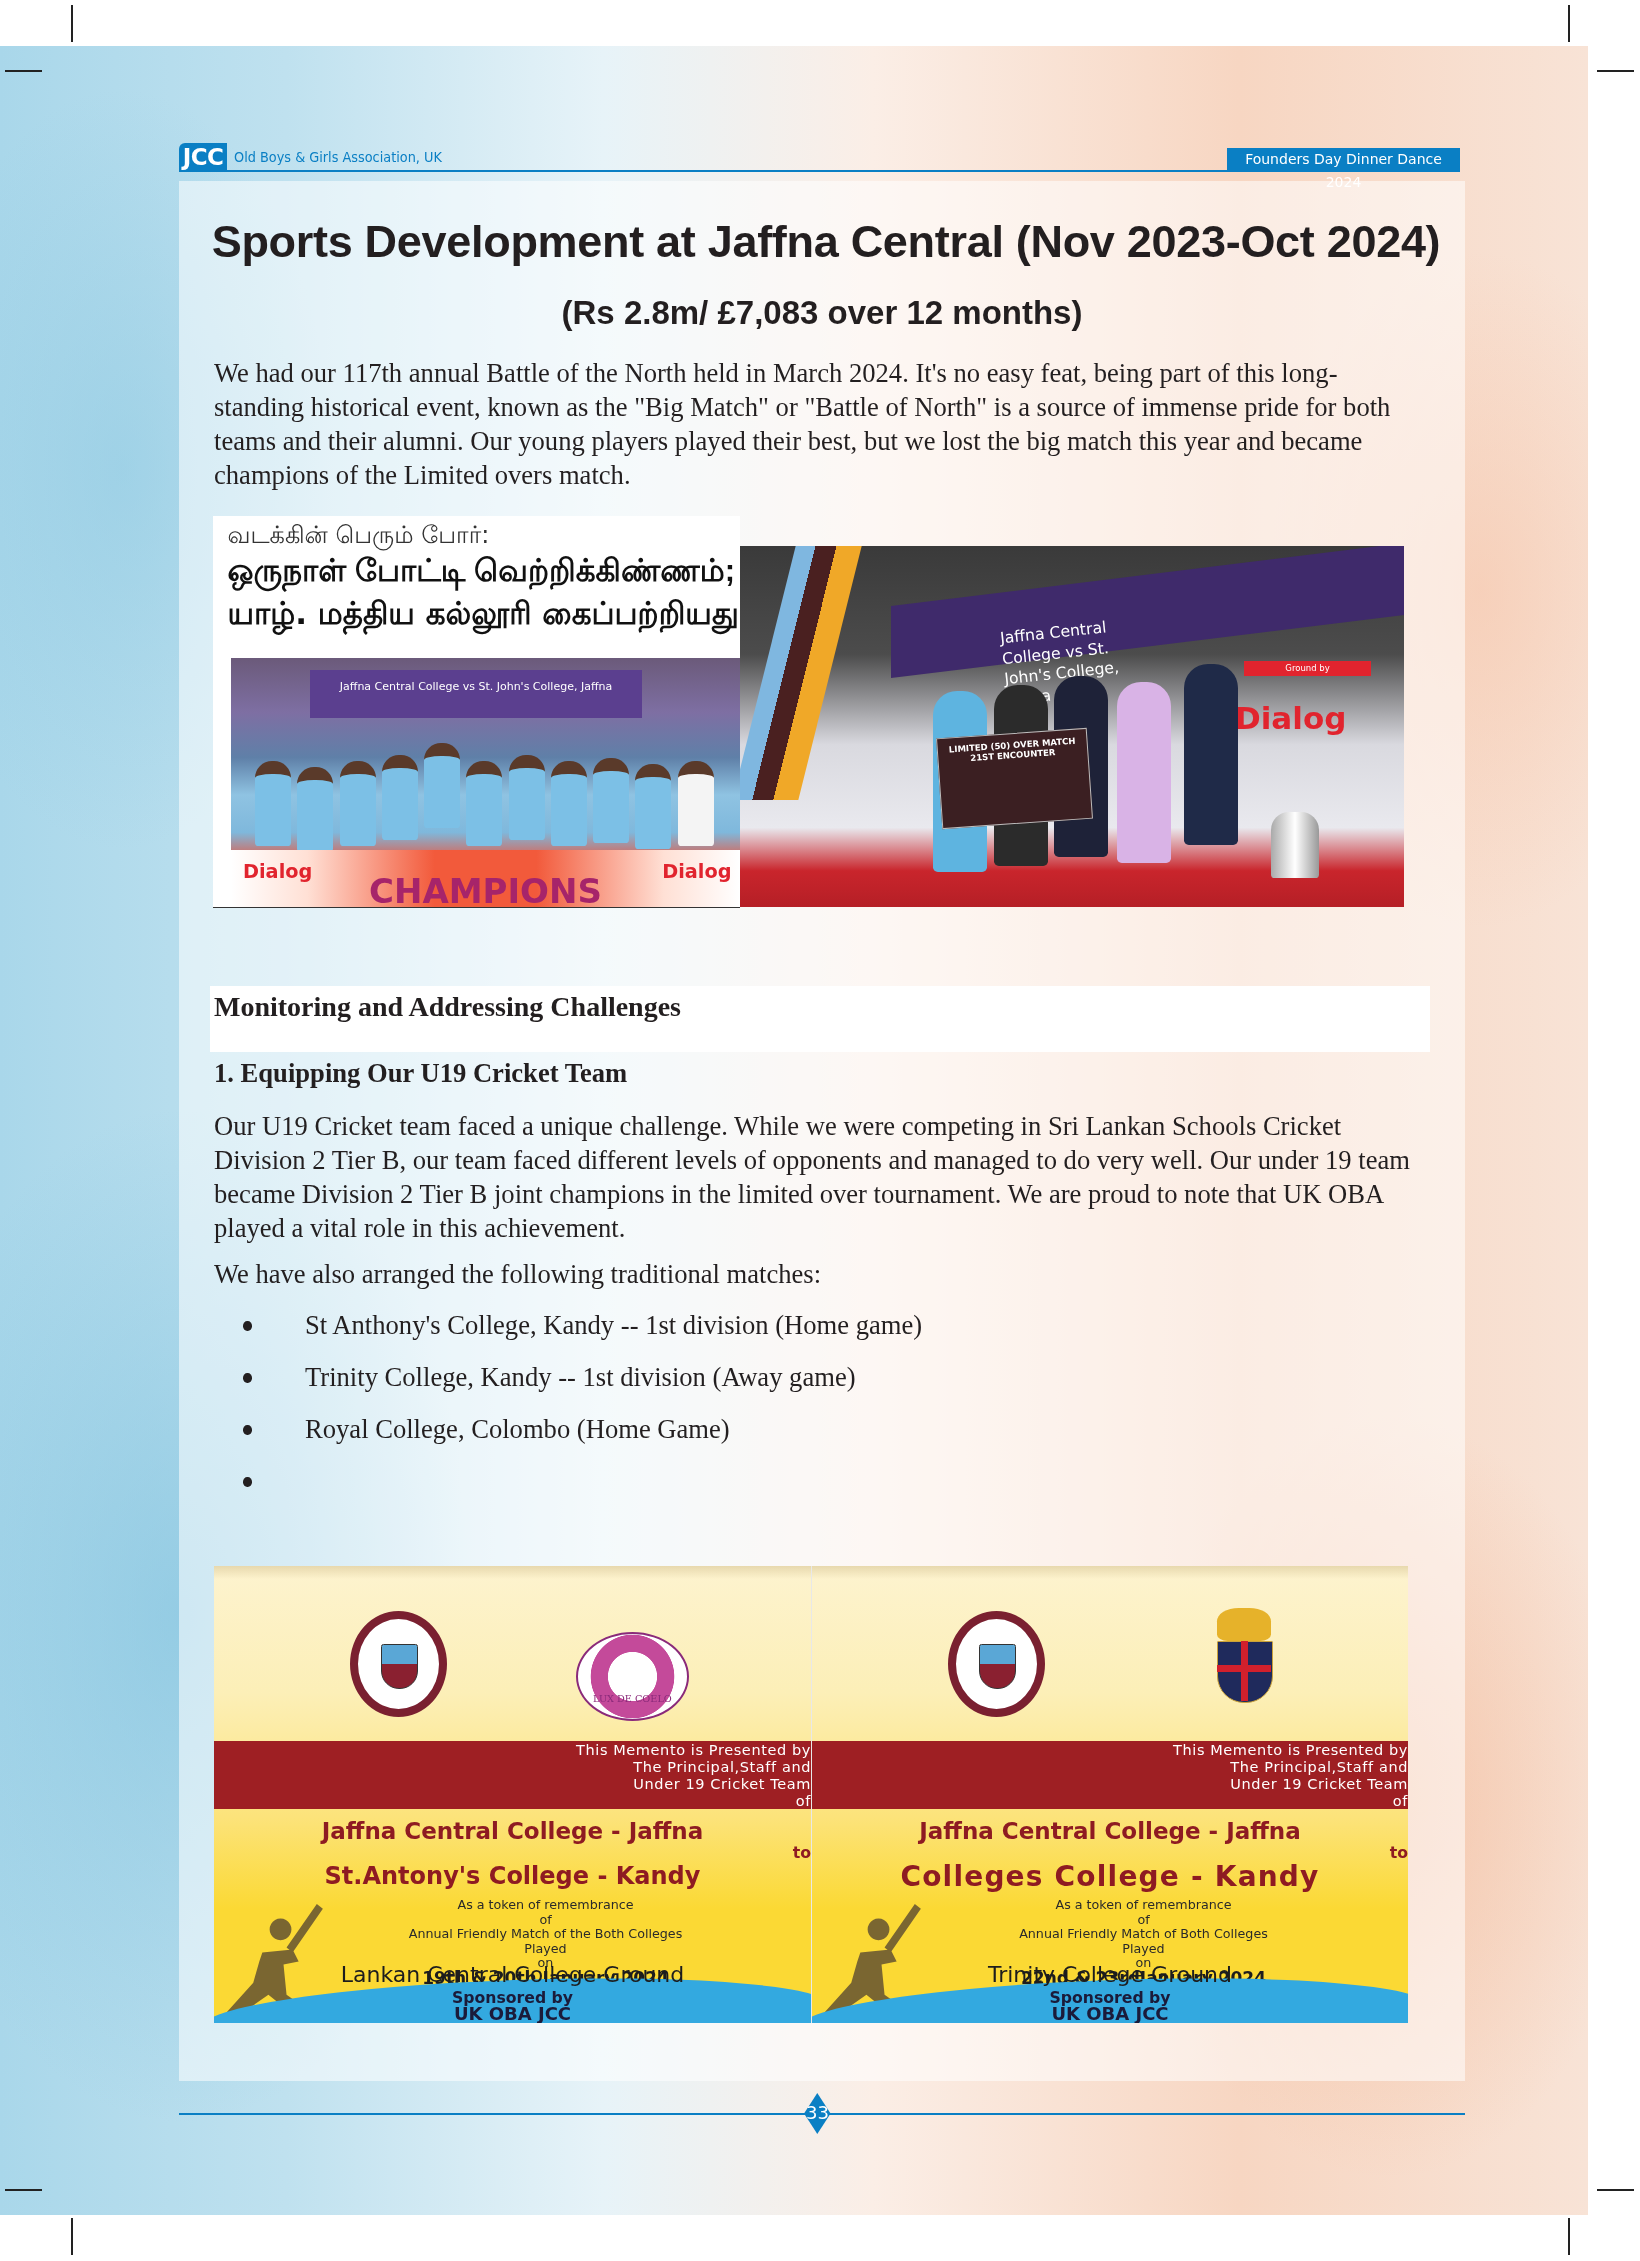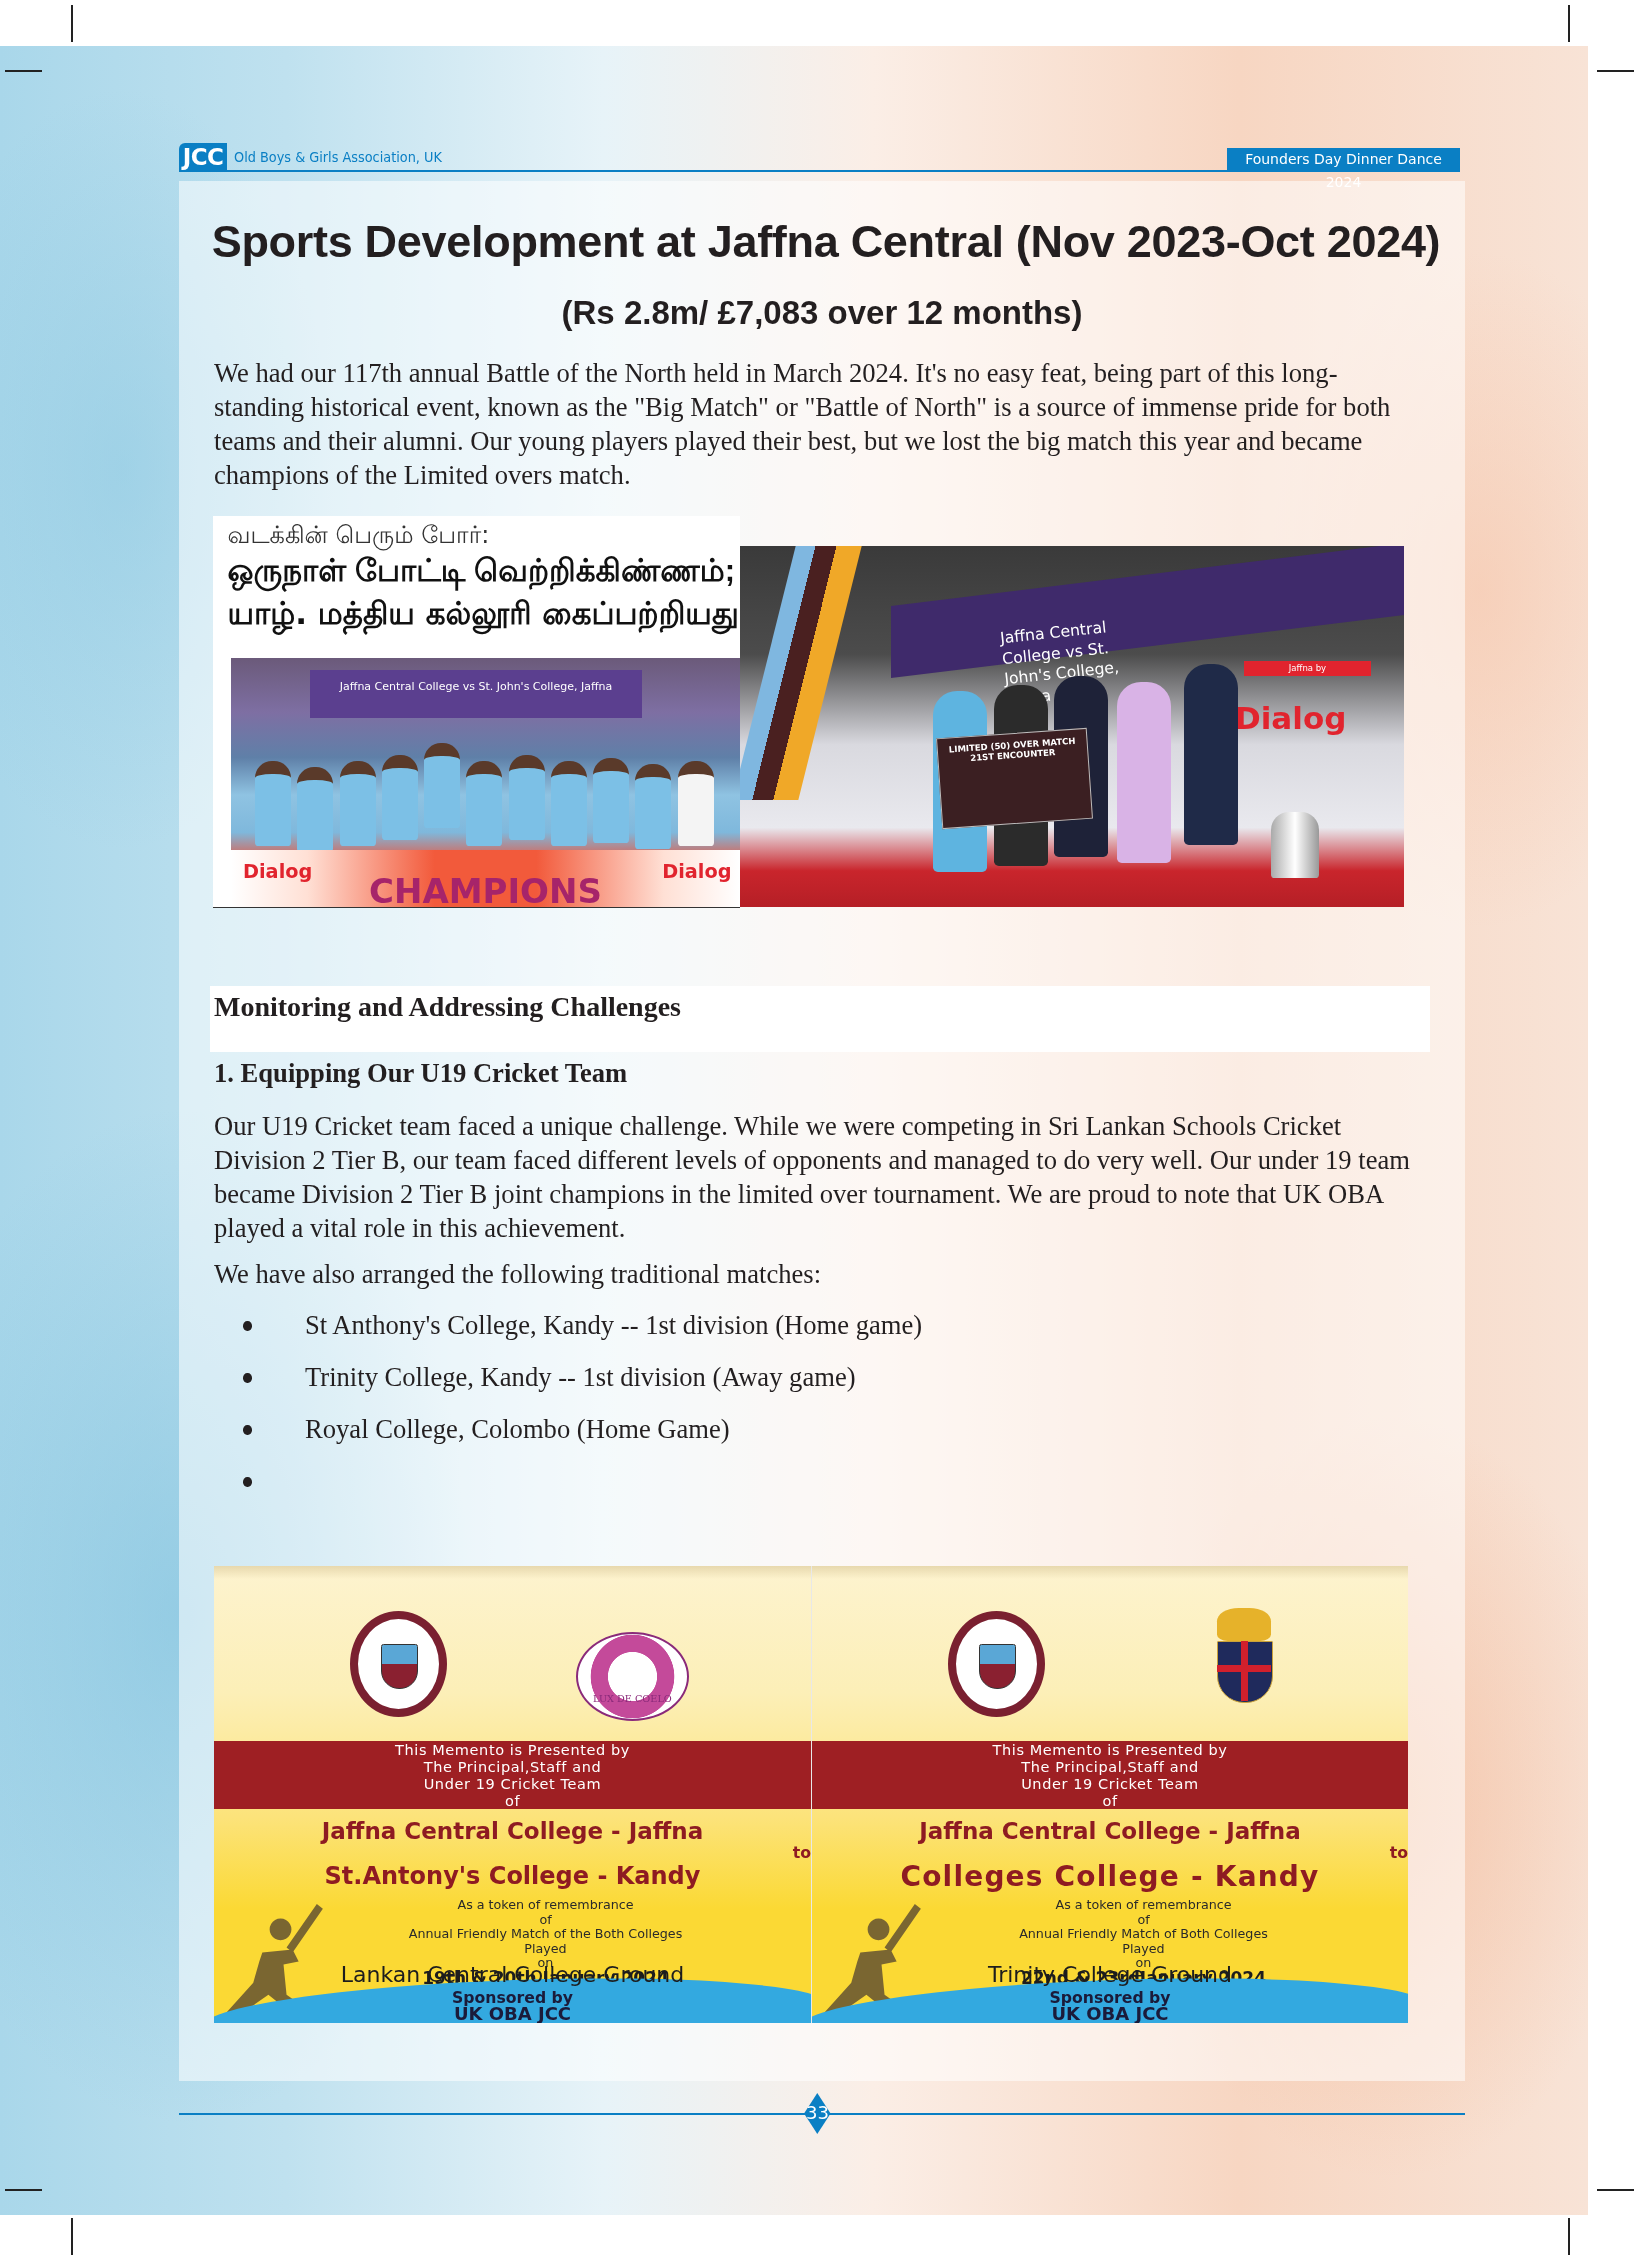--- a/index.html
+++ b/index.html
@@ -88,21 +88,21 @@
   .m-crest1 { position:absolute; left:136px; top:45px; width:97px; height:106px; border-radius:50%; border:8.5px solid #7a2030; background:#fff; box-sizing:border-box; }
   .m-crest1 .shield { position:absolute; left:23px; top:25px; width:35px; height:43px; background:linear-gradient(180deg,#5aa7d6 0 45%, #8a2030 45% 100%); border-radius:2.4px 2.4px 18px 18px; border:1.8px solid #333; }
   .m-crest2a { position:absolute; left:362px; top:66px; width:109px; height:85px; border-radius:50%; border:2.4px solid #8a2a7a; background:radial-gradient(circle,#fff 0 35%, #c44a9a 36% 60%, #fff 61%); }
   .m-crest2a-label { position:absolute; left:379px; top:127px; font-family:"DejaVu Serif", serif; font-size:9.7px; color:#8a2a7a; }
   .m-crest2b { position:absolute; left:405px; top:42px; width:54px; height:109px; }
   .m-crest2b .lion { position:absolute; left:0; top:0; width:54px; height:33px; background:#e6b22a; border-radius:40% 40% 20% 20%; }
   .m-crest2b .shield { position:absolute; left:0; top:33px; width:54px; height:60px; background:#1f2a5c; border-radius:1.2px 1.2px 27px 27px; border:1.2px solid #caa23a; }
   .m-crest2b .cross-v { position:absolute; left:23.6px; top:33px; width:7.2px; height:60px; background:#d1202c; }
   .m-crest2b .cross-h { position:absolute; left:0; top:57px; width:54px; height:7.2px; background:#d1202c; }
   .m-band { position:absolute; left:0; top:175px; width:100%; height:68px; background:#9e1f23; }
-  .m-present { position:absolute; left:0; top:176px; width:100%; text-align:center; color:#fff;
+  .m-present { position:absolute; left:0; top:176px; width:100%; text-align:right; color:#fff;
      font-family:"DejaVu Sans", sans-serif; font-size:14.5px; line-height:17px; letter-spacing:0.6px; }
   .m-jcc { position:absolute; left:0; top:251px; width:100%; text-align:center; color:#8e1b22;
      font-family:"DejaVu Sans", sans-serif; font-weight:bold; font-size:23px; line-height:28px; }
   .m-to { position:absolute; left:0; top:277px; width:100%; text-align:right; color:#8e1b22;
      font-family:"DejaVu Sans", sans-serif; font-weight:bold; font-size:15.7px; line-height:19.3px; }
   .m-opp { position:absolute; left:0; top:296px; width:100%; text-align:center; color:#8e1b22;
      font-family:"DejaVu Sans", sans-serif; font-weight:bold; font-size:24px; line-height:29px; }
   .m-opp.wide { font-size:28px; letter-spacing:1.2px; }
   .m-body { position:absolute; left:72px; width:519px; top:332px; text-align:center; color:#2a2a2a;
      font-family:"DejaVu Sans", sans-serif; font-size:12.7px; line-height:14.5px; }
@@ -174,21 +174,21 @@
     <div class="dialog-l">Dialog</div>
     <div class="dialog-r">Dialog</div>
     <div class="news-champ">CHAMPIONS</div>
   </div>
 </div>
 
 <div class="photo" id="photo-cheque">
   <div class="chq-banner"></div>
   <div class="chq-banner-text" style="width:139px;">Jaffna Central College vs St. John's College, Jaffna</div>
   <div class="chq-flag"></div>
-  <div class="chq-powered">Jaffna by</div>
+  <div class="chq-powered">Ground by</div>
   <div class="chq-dialog">Dialog</div>
   <div class="chq-person" style="left:193px;top:145px;background:#5eb4e0;"></div>
   <div class="chq-person" style="left:254px;top:139px;background:#2b2b2b;"></div>
   <div class="chq-person" style="left:314px;top:130px;background:#1e2238;"></div>
   <div class="chq-person" style="left:377px;top:136px;background:#d9b3e6;"></div>
   <div class="chq-person" style="left:444px;top:118px;background:#1f2a48;"></div>
   <div class="chq-board">
     <div style="font-weight:bold;">LIMITED (50) OVER MATCH</div>
     <div style="font-weight:bold;">21ST ENCOUNTER</div>
   </div>

